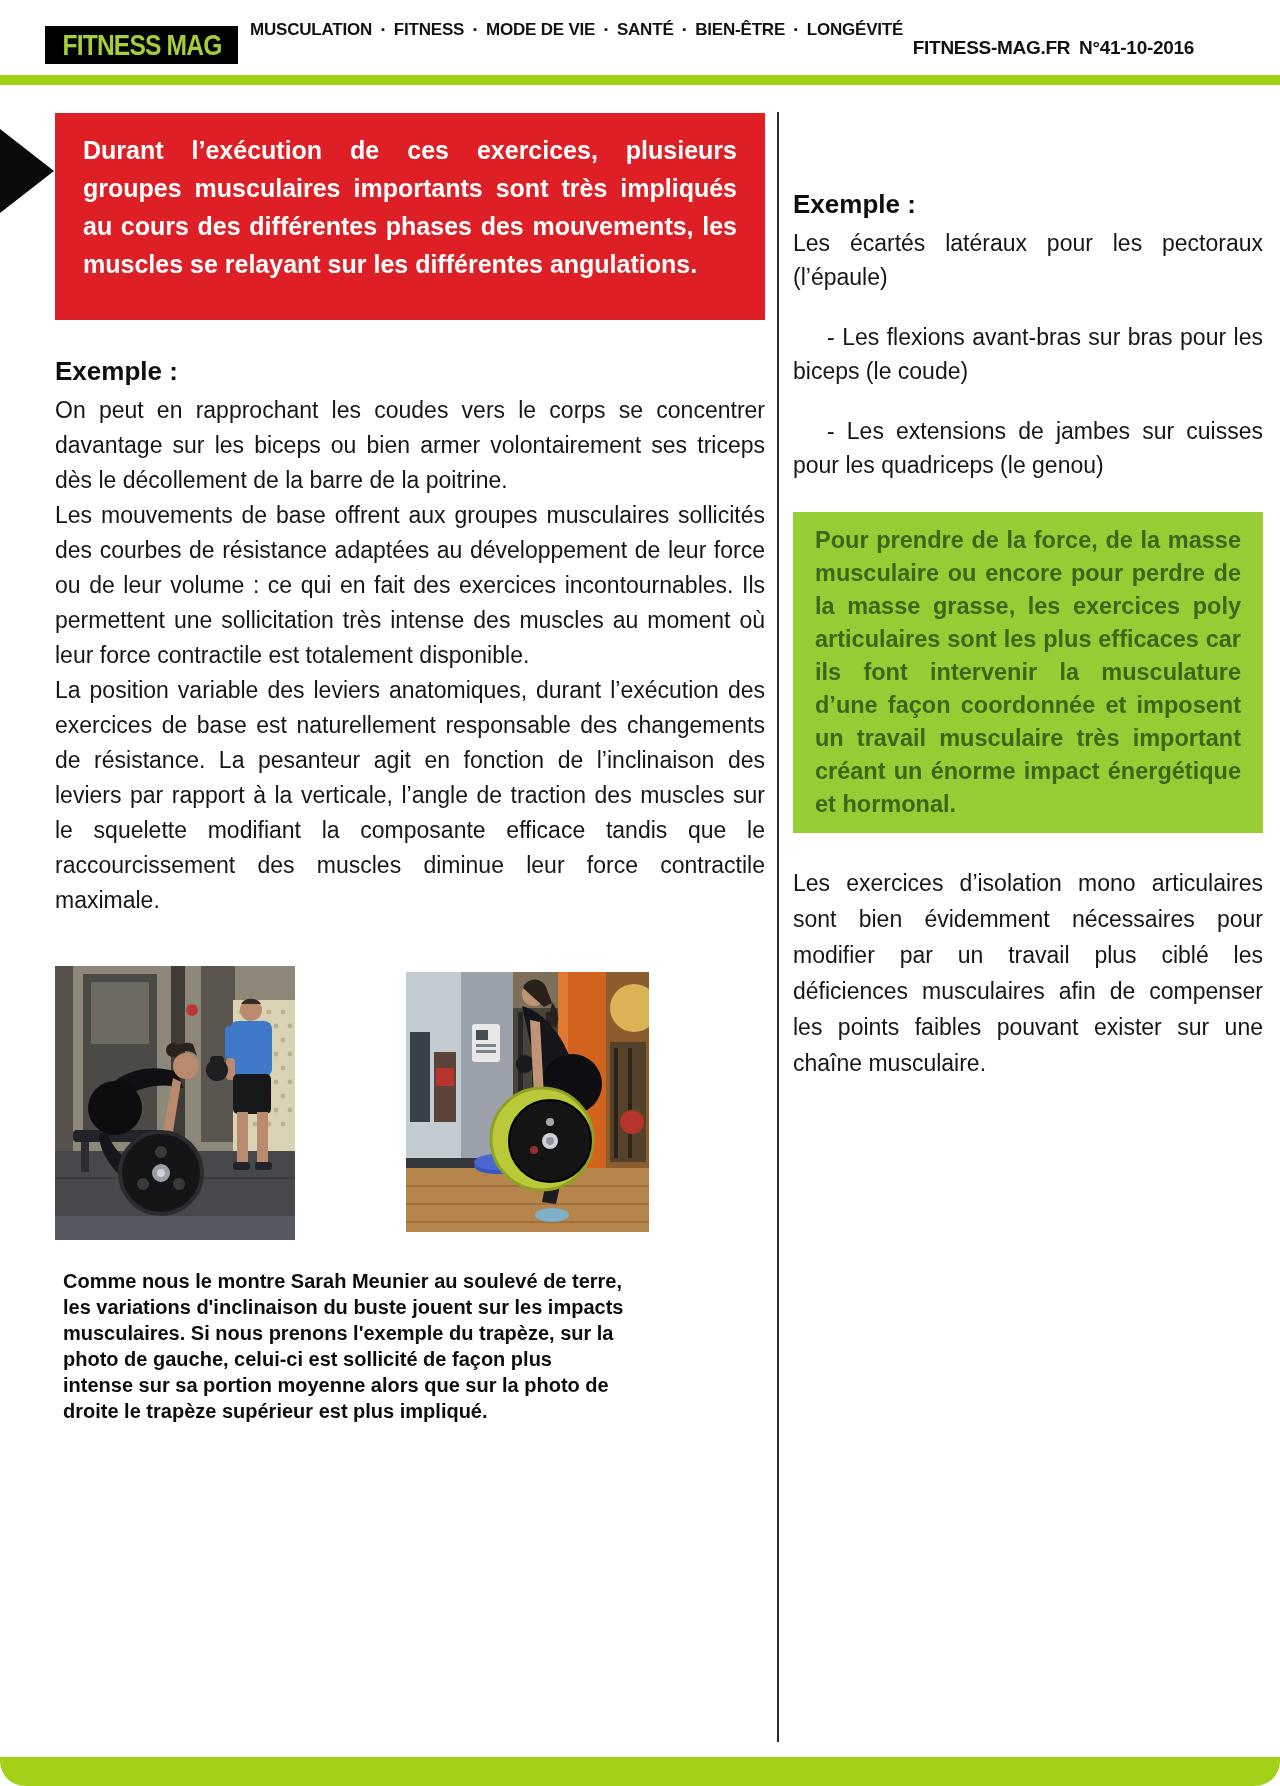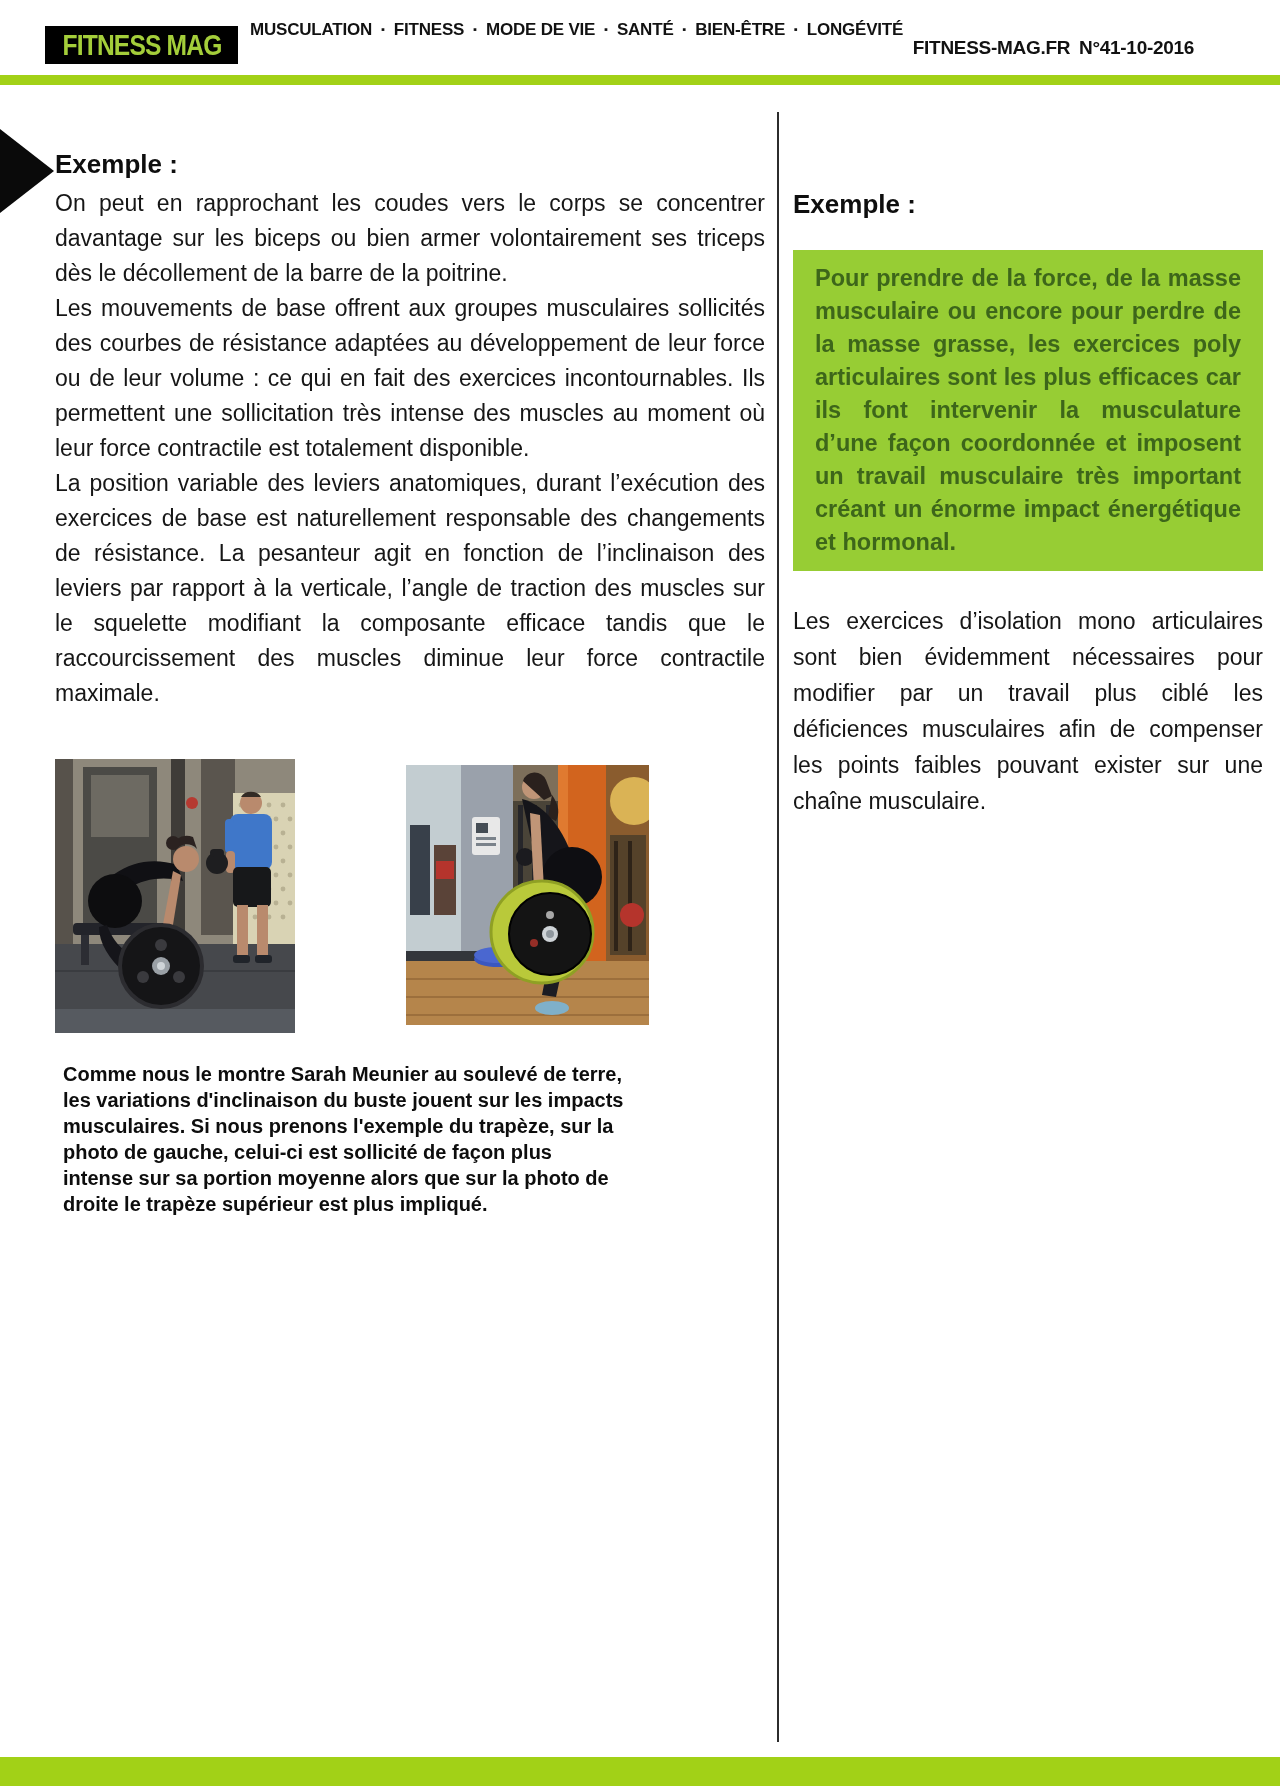--- a/index.html
+++ b/index.html
@@ -1,19 +1,20 @@
 <!DOCTYPE html>
 <html lang="fr"><head>
 <meta charset="utf-8">
 <style>
   html,body{margin:0;padding:0;background:#ffffff;}
   .page{
     position:relative;width:1280px;height:1786px;background:#ffffff;
     font-family:"Liberation Sans","DejaVu Sans",sans-serif;color:#141414;
     overflow:hidden;
+    border-radius:25px;
   }
   
   .logo-box{
     position:absolute;left:45px;top:26px;width:193px;height:38px;background:#000;
     display:flex;align-items:center;justify-content:center;
   }
   .logo-text{
     color:#a4ce3a;font-weight:bold;font-size:30px;letter-spacing:-1px;
     transform:scaleX(.82);white-space:nowrap;
   }
@@ -89,20 +90,21 @@
       <span class="sep">▪</span>
       <span class="nav-item">LONGÉVITÉ</span>
     </div>
   <div class="issue">FITNESS-MAG.FR N°41-10-2016</div>
   <div class="bar top"></div>
 
   <div class="arrow"></div>
   <div class="divider"></div>
 
   <div class="col-left">
+    <div class="redbox left">Durant l’exécution de ces exercices, plusieurs groupes musculaires importants sont très impliqués au cours des différentes phases des mouvements, les muscles se relayant sur les différentes angulations.</div>
 
     <div class="example-h">Exemple :</div>
 
     <div class="body-text">
         <p>On peut en rapprochant les coudes vers le corps se concentrer davantage sur les biceps ou bien armer volontairement ses triceps dès le décollement de la barre de la poitrine.</p>
         <p>Les mouvements de base offrent aux groupes musculaires sollicités des courbes de résistance adaptées au développement de leur force ou de leur volume : ce qui en fait des exercices incontournables. Ils permettent une sollicitation très intense des muscles au moment où leur force contractile est totalement disponible.</p>
         <p>La position variable des leviers anatomiques, durant l’exécution des exercices de base est naturellement responsable des changements de résistance. La pesanteur agit en fonction de l’inclinaison des leviers par rapport à la verticale, l’angle de traction des muscles sur le squelette modifiant la composante efficace tandis que le raccourcissement des muscles diminue leur force contractile maximale.</p>
       </div>
 
     <div class="photos">
@@ -241,20 +243,25 @@
       </svg>
     </div>
 
     <div class="caption">Comme nous le montre Sarah Meunier au soulevé de terre, les variations d'inclinaison du buste jouent sur les impacts musculaires. Si nous prenons l'exemple du trapèze, sur la photo de gauche, celui-ci est sollicité de façon plus intense sur sa portion moyenne alors que sur la photo de droite le trapèze supérieur est plus impliqué.</div>
   </div>
 
   <div class="col-right">
 
     <div class="example-h">Exemple :</div>
 
+    <div class="example-list">
+        <p>Les écartés latéraux pour les pectoraux (l’épaule)</p>
+        <p>-  Les flexions avant-bras sur bras pour les biceps (le coude)</p>
+        <p>-  Les extensions de jambes sur cuisses pour les quadriceps (le genou)</p>
+      </div>
 
     <div class="greenbox">Pour prendre de la force, de la masse musculaire ou encore pour perdre de la masse grasse, les exercices poly articulaires sont les plus efficaces car ils font intervenir la musculature d’une façon coordonnée et imposent un travail musculaire très important créant un énorme impact énergétique et hormonal.</div>
 
     <div class="closing">Les exercices d’isolation mono articulaires sont bien évidemment nécessaires pour modifier par un travail plus ciblé les déficiences musculaires afin de compenser les points faibles pouvant exister sur une chaîne musculaire.</div>
   </div>
 
   <div class="bar bottom"></div>
 </div>
 
 </body></html>

